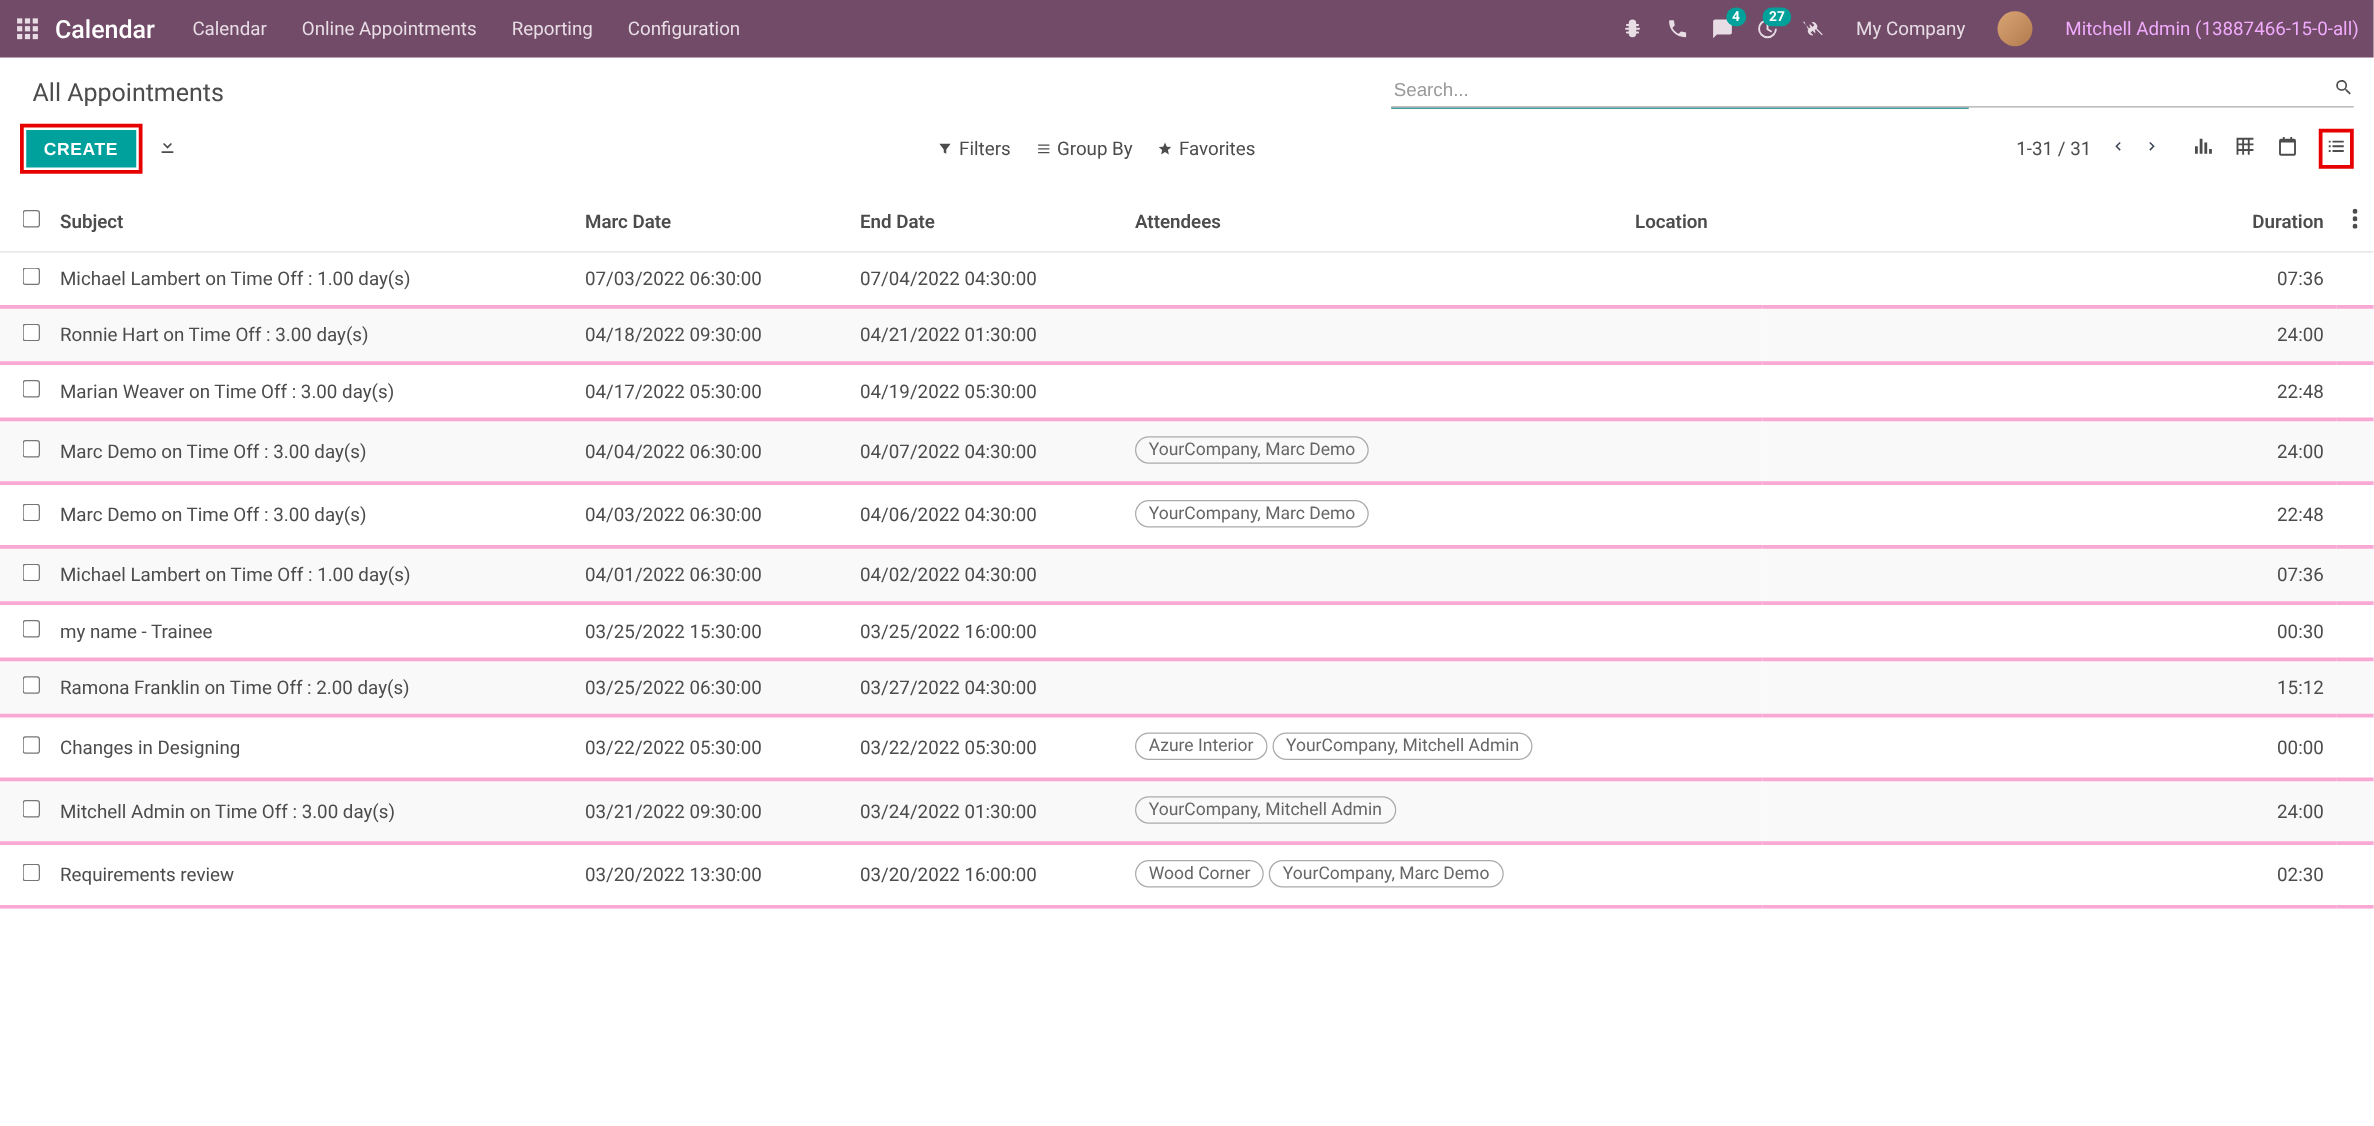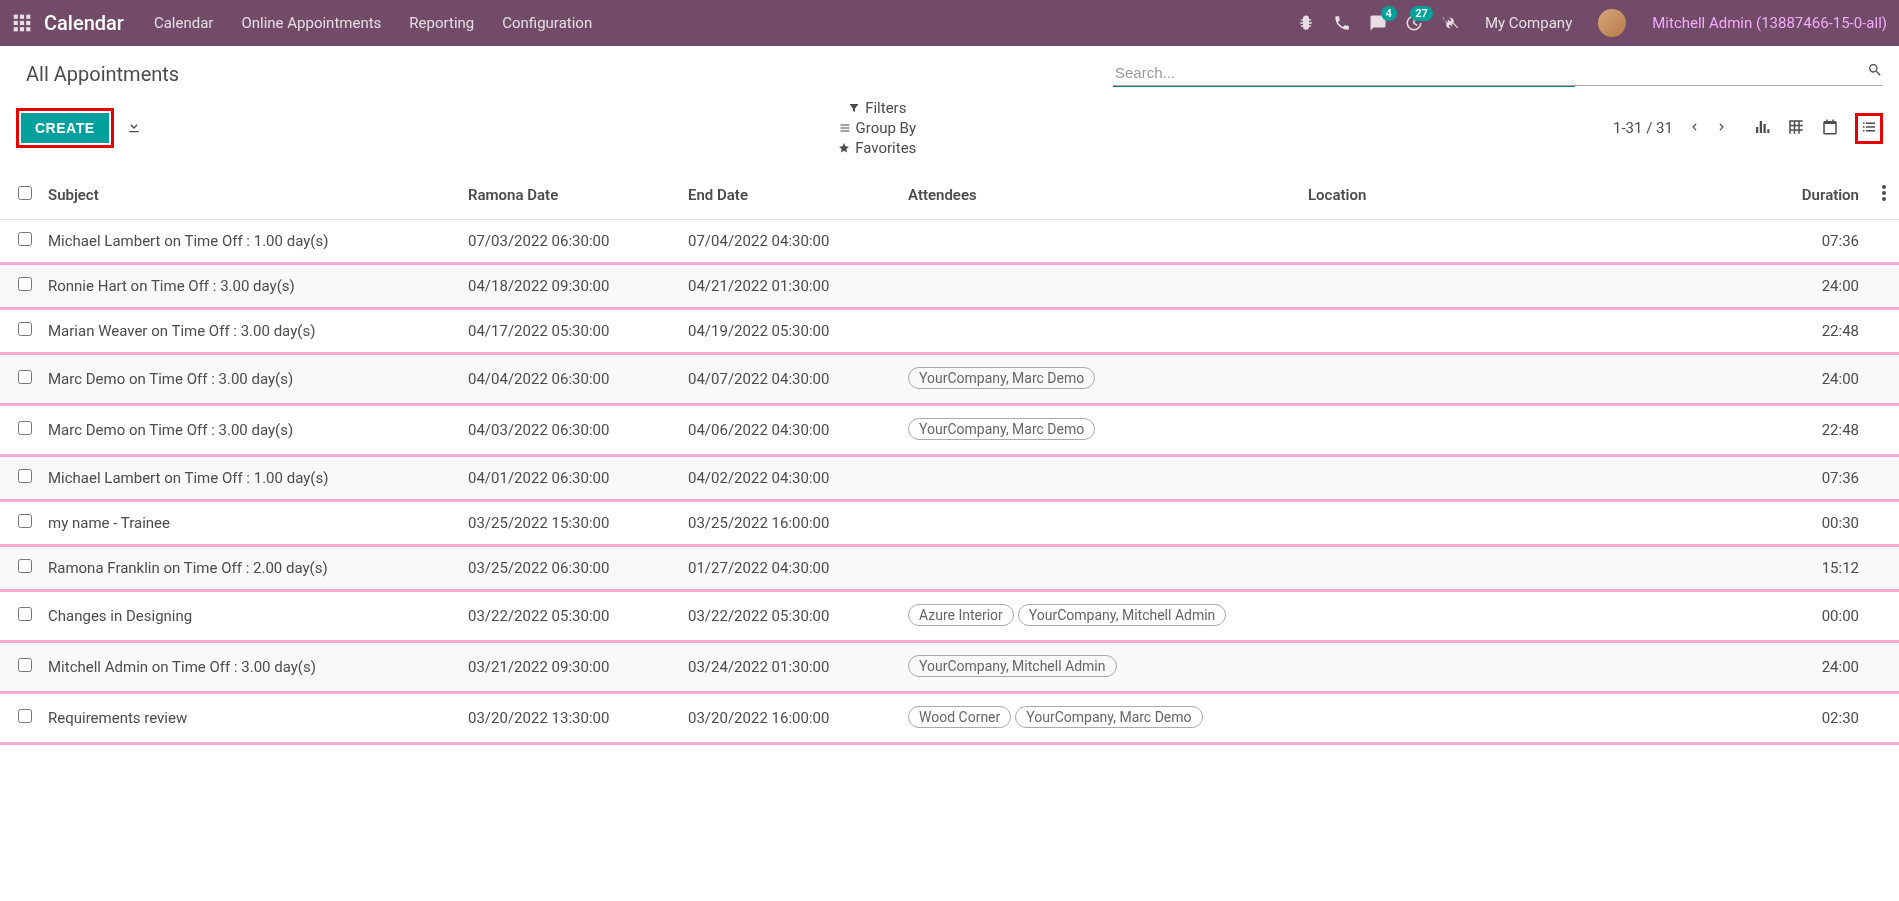--- a/index.html
+++ b/index.html
@@ -31,21 +31,21 @@
   .search-icon-btn { position: absolute; right: 0; top: 2px; cursor: pointer; }
   .search-icon-btn svg { width: 16px; height: 16px; fill: #4c4c4c; }
 
   
   .control-row2 { display: flex; align-items: center; padding: 10px 16px 14px 16px; }
   .create-btn { background: #00a09d; color: #fff; border: none; padding: 7px 14px; font-size: 14px; font-weight: bold; letter-spacing: 0.5px; cursor: pointer; }
   .highlight-box { border: 3px solid #e60000; padding: 2px; display: inline-block; }
   .download-btn { margin-left: 12px; cursor: pointer; color: #4c4c4c; }
   .download-btn svg { width: 16px; height: 16px; fill: #4c4c4c; }
 
-  .filter-group { margin-left: auto; display: flex; align-items: center; gap: 2px; flex-direction: column; }
+  .filter-group { margin-left: auto; display: flex; align-items: center; gap: 20px; }
   .filter-btn { display: flex; align-items: center; gap: 5px; cursor: pointer; color: #4c4c4c; font-size: 15px; }
   .filter-btn svg { width: 12px; height: 12px; fill: #4c4c4c; }
 
   .pager-group { margin-left: auto; display: flex; align-items: center; gap: 14px; }
   .pager-text { color: #4c4c4c; font-size: 15px; }
   .pager-arrow { cursor: pointer; }
   .pager-arrow svg { width: 14px; height: 14px; fill: #374151; }
 
   .view-switcher { display: flex; align-items: center; gap: 16px; margin-left: 24px; }
   .view-btn { cursor: pointer; }
@@ -217,21 +217,21 @@
       </span>
     </span>
   </div>
 </div>
 
 <table>
   <thead>
     <tr>
       <th class="col-check"><input type="checkbox" style=""></th>
       <th class="col-subject">Subject</th>
-      <th class="col-start">Ramona Date</th>
+      <th class="col-start">Marc Date</th>
       <th class="col-end">End Date</th>
       <th class="col-attendees">Attendees</th>
       <th class="col-location">Location</th>
       <th class="col-duration">Duration</th>
       <th class="col-opts"><span class="opts-icon"><svg viewBox="0 0 4 16">
               <circle cx="2" cy="2" r="2"></circle>
               <circle cx="2" cy="8" r="2"></circle>
               <circle cx="2" cy="14" r="2"></circle>
             </svg></span></th>
     </tr>
@@ -304,21 +304,21 @@
         <td>03/25/2022 16:00:00</td>
         <td></td>
         <td></td>
         <td class="col-duration">00:30</td>
         <td></td>
       </tr>
       <tr>
         <td class="col-check"><input type="checkbox" style=""></td>
         <td>Ramona Franklin on Time Off : 2.00 day(s)</td>
         <td>03/25/2022 06:30:00</td>
-        <td>01/27/2022 04:30:00</td>
+        <td>03/27/2022 04:30:00</td>
         <td></td>
         <td></td>
         <td class="col-duration">15:12</td>
         <td></td>
       </tr>
       <tr>
         <td class="col-check"><input type="checkbox" style=""></td>
         <td>Changes in Designing</td>
         <td>03/22/2022 05:30:00</td>
         <td>03/22/2022 05:30:00</td>

